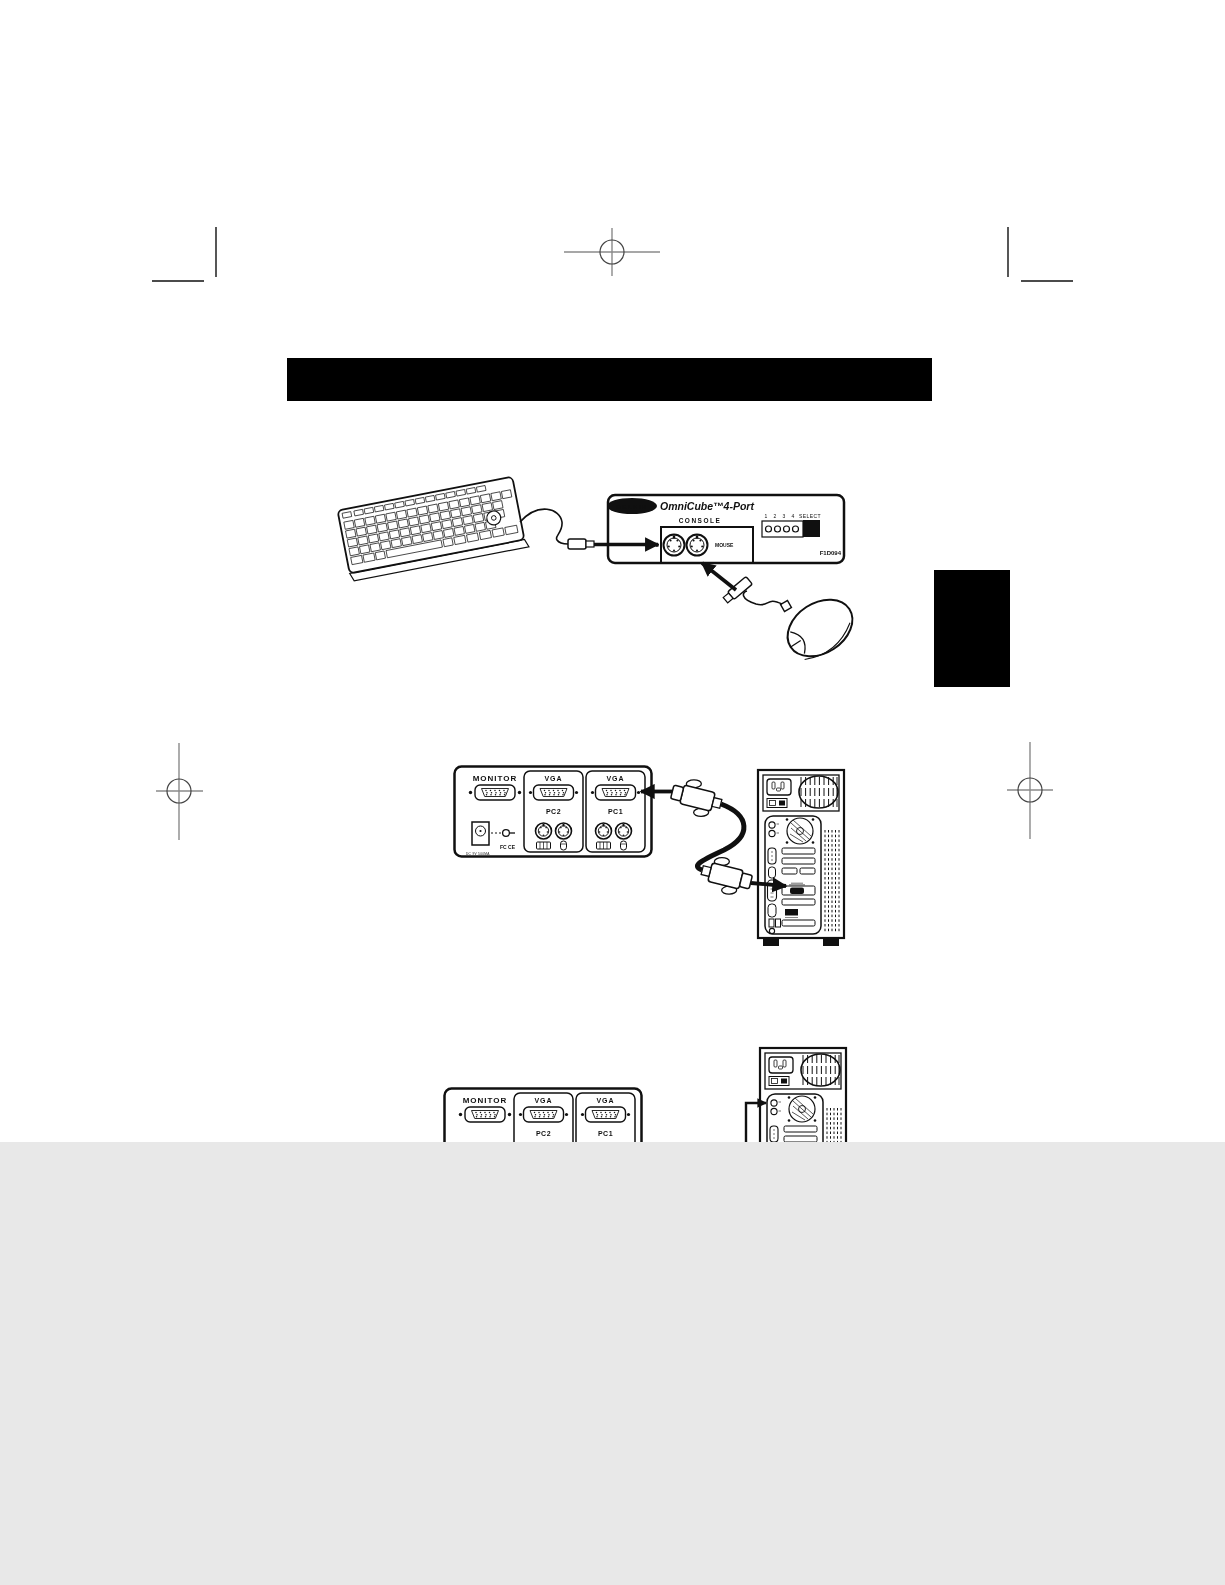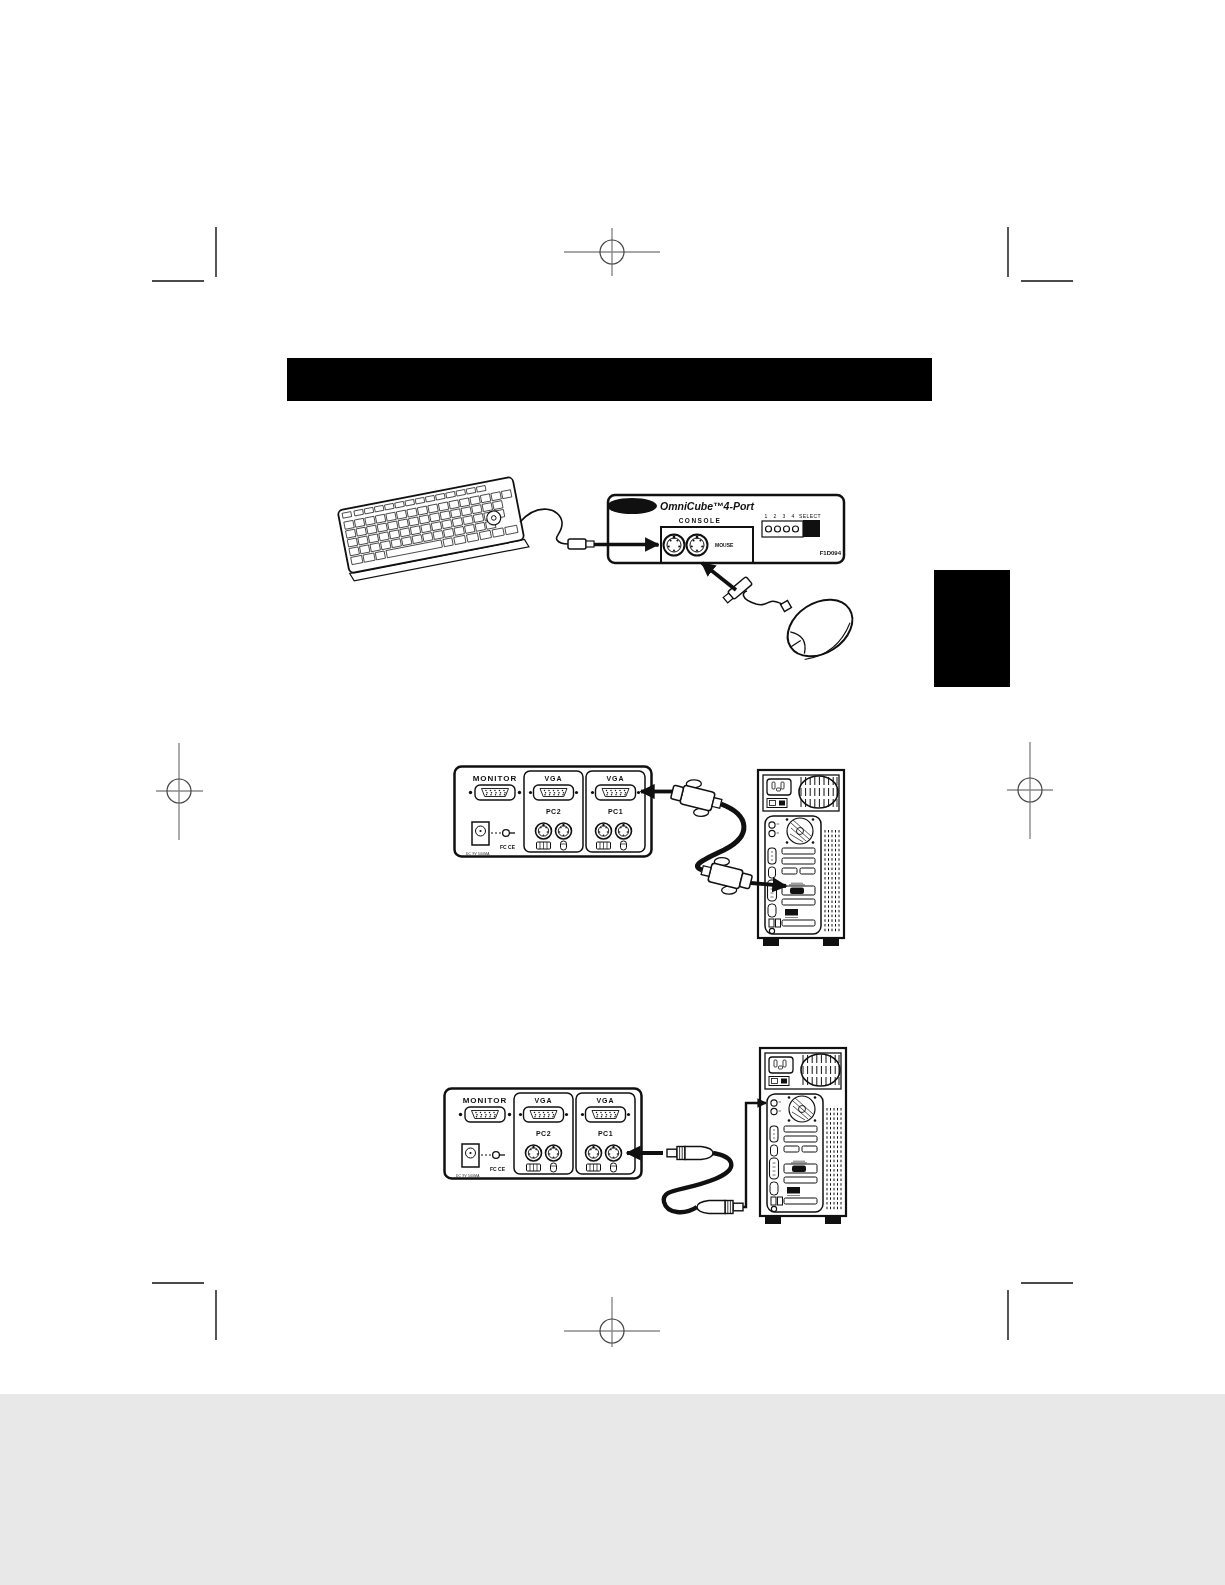--- a/index.html
+++ b/index.html
@@ -1,16 +1,16 @@
 <!DOCTYPE html>
 <html><head>
 <meta charset="utf-8">
 <style>
   html,body{margin:0;padding:0;background:#e8e8e8;}
-  .page{position:relative;width:1225px;height:1394px;background:#ffffff;overflow:hidden;
+  .page{position:relative;width:1225px;height:1142px;background:#ffffff;overflow:hidden;
         font-family:"Liberation Sans",sans-serif;}
   .blk{position:absolute;background:#000;}
   svg{position:absolute;overflow:visible;}
   svg text{font-family:"Liberation Sans",sans-serif;fill:#101010;}
   .o{stroke:#101010;fill:#ffffff;}       
   .n{stroke:#101010;fill:none;}          
   .d{fill:#101010;stroke:none;}          
   .g{stroke:#8a8a8a;fill:none;}          
   .mid{text-anchor:middle;}
   .end{text-anchor:end;}

